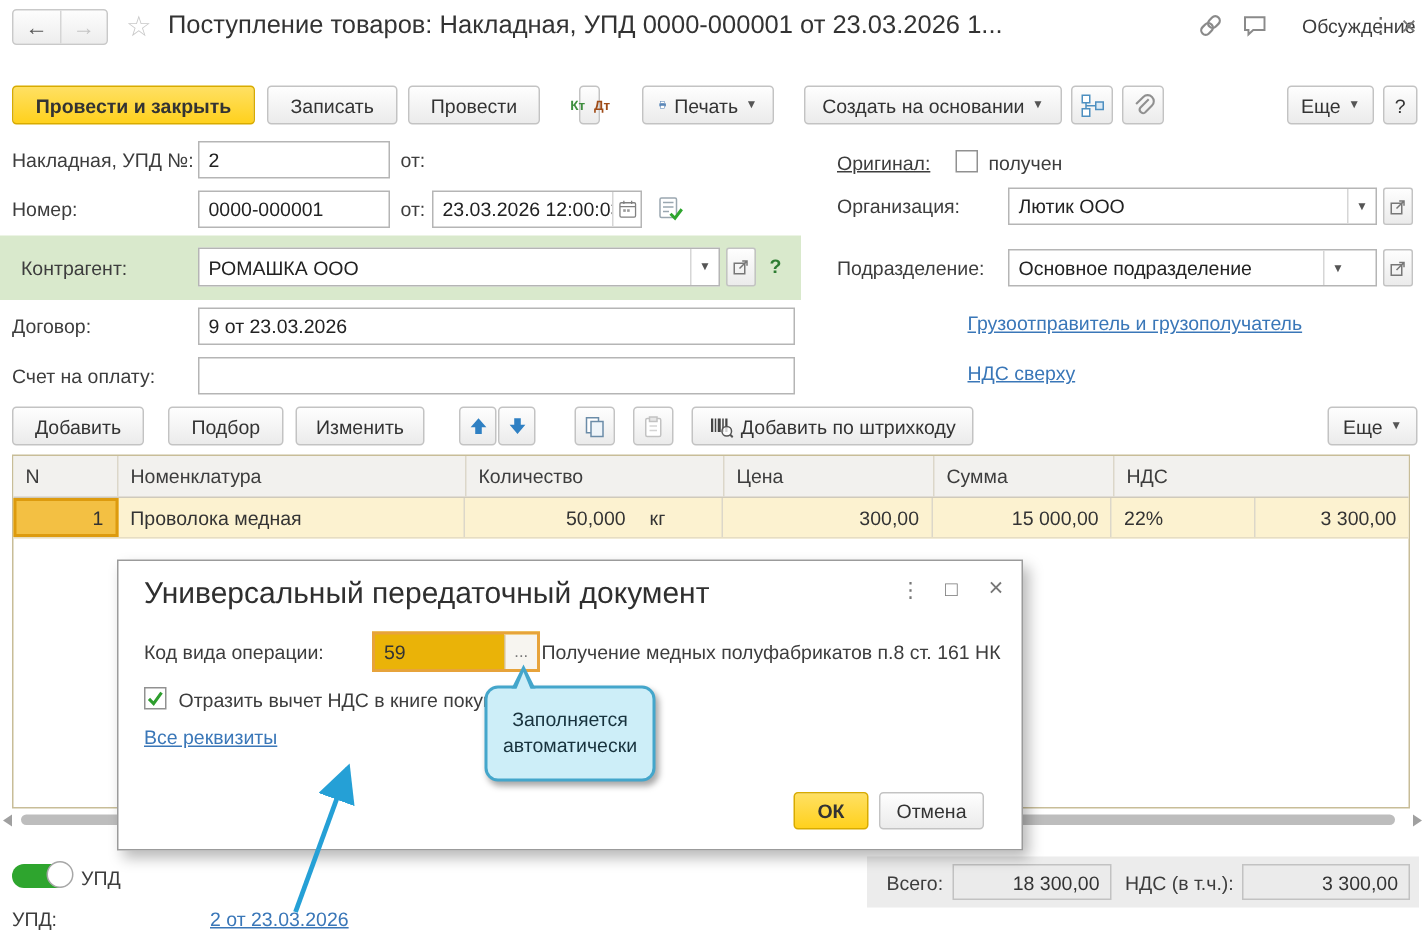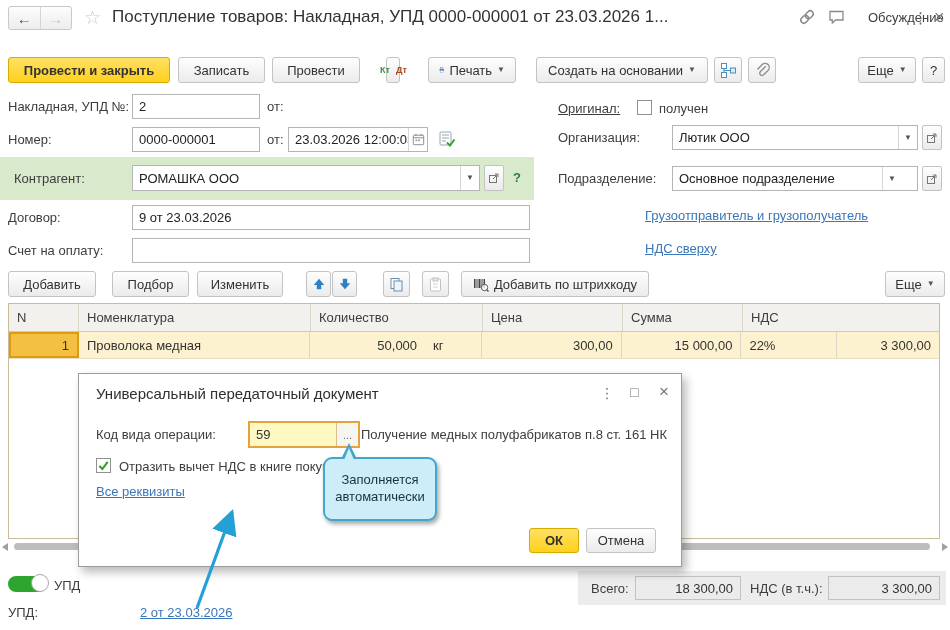--- a/index.html
+++ b/index.html
@@ -275,27 +275,27 @@
     </div>
   </div>
 
   <div class="abs" style="left:0;top:542px;width:950px;height:10px;">
     <div style="position:absolute;left:2px;top:1px;width:0;height:0;border-style:solid;border-width:4px 6px 4px 0;border-color:transparent #a0a0a0 transparent transparent;"></div>
     <div class="scroll-thumb" style="left:14px;top:1px;width:916px;"></div>
     <div style="position:absolute;right:2px;top:1px;width:0;height:0;border-style:solid;border-width:4px 0 4px 6px;border-color:transparent transparent transparent #a0a0a0;"></div>
   </div>
 
   <div class="modal">
-    <div class="mlbl" style="left:17px;top:11px;font-size:15px;color:#2f2f2f;">Универсальный передаточный документ</div>
+    <div class="mlbl" style="left:17px;top:11px;font-size:20px;color:#2f2f2f;">Универсальный передаточный документ</div>
     <div class="winicon" style="left:521px;top:12px;font-size:14px;">⋮</div>
     <div class="winicon" style="left:551px;top:11px;font-size:14px;">□</div>
     <div class="winicon" style="left:580px;top:9px;font-size:17px;">×</div>
 
     <div class="mlbl" style="left:17px;top:53px;">Код вида операции:</div>
-    <div style="position:absolute;left:169px;top:47px;width:112px;height:27px;border:2px solid #e7a33b;background:#fef9c3;display:flex;align-items:stretch;box-sizing:border-box;">
+    <div style="position:absolute;left:169px;top:47px;width:112px;height:27px;border:2px solid #e7a33b;background:#eab308;display:flex;align-items:stretch;box-sizing:border-box;">
       <span style="flex:1;display:flex;align-items:center;padding:0 6px;">59</span>
       <span style="width:21px;border-left:1px solid #d9c08a;background:#f7f5f0;display:flex;align-items:center;justify-content:center;color:#777;font-size:11px;">...</span>
     </div>
     <div class="mlbl" style="left:282px;top:53px;text-align:center;">Получение медных полуфабрикатов п.8 ст. 161 НК</div>
 
     <div class="checkbox" style="left:17px;top:84px;">
       <svg width="13" height="13" viewBox="0 0 14 14">
           <path d="M2.5 7.5 L5.8 10.8 L11.5 3" fill="none" stroke="#2e9e2e" stroke-width="2.2"></path>
         </svg>
     </div>

